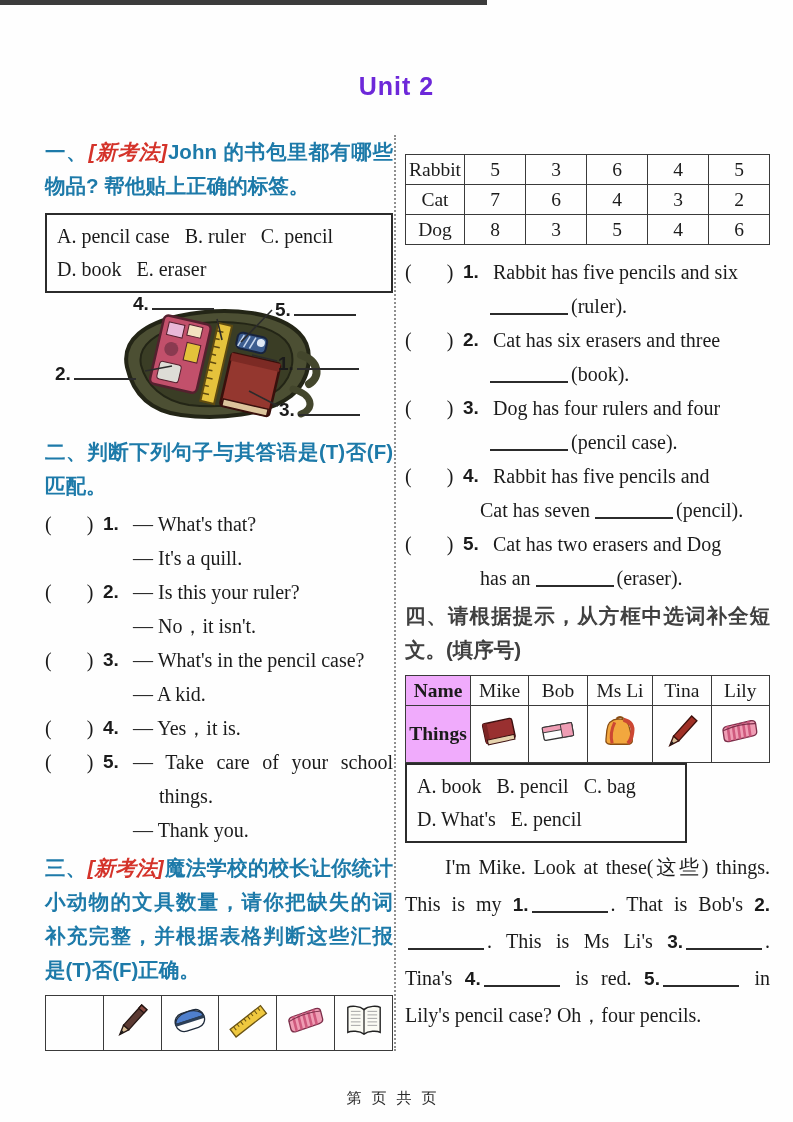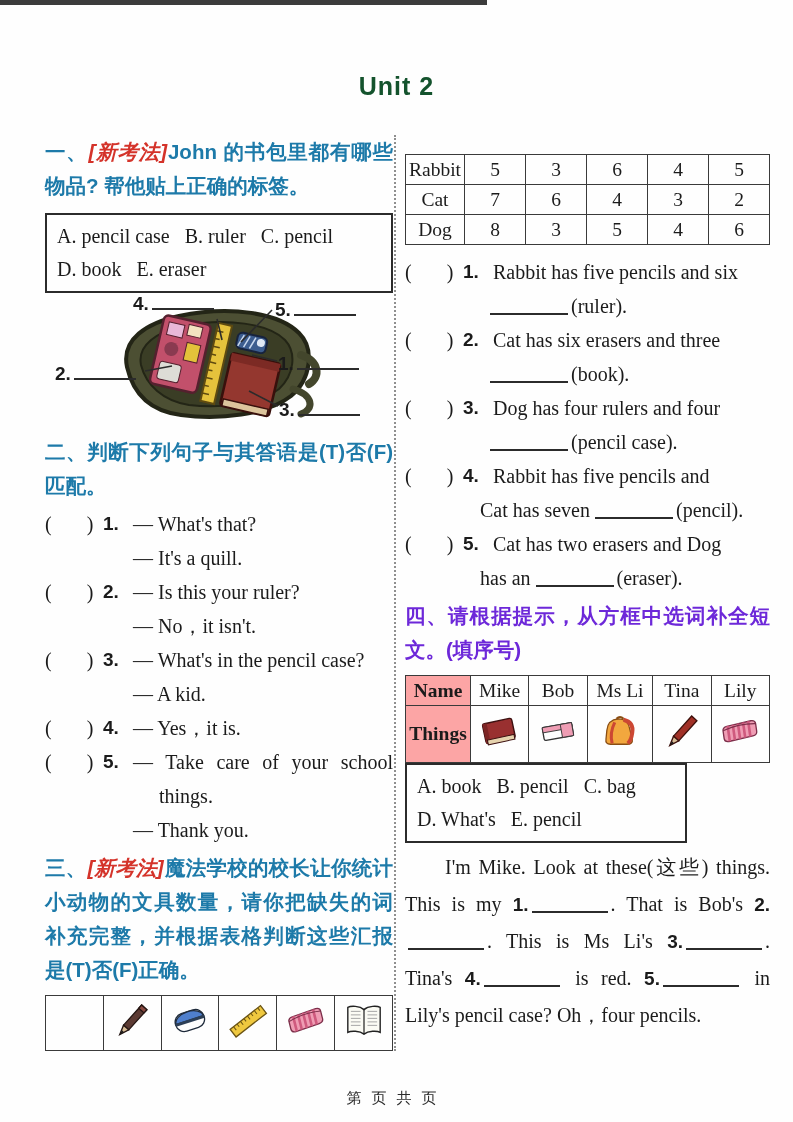--- a/index.html
+++ b/index.html
@@ -46,38 +46,38 @@
   .stats-table{width:100%;margin-top:2px}
   .stats-table td{border:1.6px solid #3a3a3a;text-align:center;font-size:19.5px;height:29px;padding:0}
   .stats-table td.lbl{width:58px}
 
   .icon-table{width:100%;margin-top:8px}
   .icon-table td{border:1.6px solid #3a3a3a;width:16.6%;height:52px;text-align:center;vertical-align:middle;padding:1px}
   .cell-icon{width:42px;height:42px;display:inline-block}
 
   .name-table{width:100%;margin-top:8px}
   .name-table td{border:1.6px solid #3a3a3a;text-align:center;font-size:19.5px;padding:0}
-  .nt-head{background:#fca5a5;font-weight:bold;width:64px;font-family:"Liberation Serif",serif}
+  .nt-head{background:#f0abfc;font-weight:bold;width:64px;font-family:"Liberation Serif",serif}
   .name-row td{height:29px}
   .things-row td{height:56px}
 
   .options-box2{border:2px solid #2b2b2b;padding:5px 10px;font-size:20px;line-height:33px;width:258px}
   .options-box2 div{white-space:pre}
 
   .paragraph{font-size:20px;line-height:37px;text-align:justify;margin:6px 0 0 0;text-indent:2em}
   .cloze-num{font-family:"Liberation Sans",sans-serif;font-size:19px;font-weight:bold}
 
   .footer{position:absolute;bottom:14px;left:0;width:100%;text-align:center;font-size:15px;letter-spacing:10px;color:#2b2b2b}
 </style>
 </head>
 <body>
 
 <div class="top-strip"></div>
 
-<h1 class="page-title" style="color:#14532d">Unit 2</h1>
+<h1 class="page-title" style="color:#6d28d9">Unit 2</h1>
 
 <div class="columns">
 
   <div class="col-left">
 
     <div class="sec-head" style="color:#1d7aa9"><span>一、</span><span class="badge" style="color:#d4332a">[新考法]</span><span>John 的书包里都有哪些物品? 帮他贴上正确的标签。</span></div>
 
     <div class="options-box">
       <div>A. pencil case   B. ruler   C. pencil</div>
       <div>D. book   E. eraser</div>
@@ -279,21 +279,21 @@
       <div>
         <div class="line"><span class="paren">(       )</span><span class="num">4.</span><span>Rabbit has five pencils and</span></div>
         <div style="padding-left:75px"><span>Cat has seven </span><span class="blank rblank"></span><span>(pencil).</span></div>
       </div>
       <div>
         <div class="line"><span class="paren">(       )</span><span class="num">5.</span><span>Cat has two erasers and Dog</span></div>
         <div style="padding-left:75px"><span>has an </span><span class="blank rblank"></span><span>(eraser).</span></div>
       </div>
     </div>
 
-    <div class="sec-head" style="color:#6d28d9;margin-top:4px"><span>四、</span><span>请根据提示，从方框中选词补全短文。(填序号)</span></div>
+    <div class="sec-head" style="color:#404040;margin-top:4px"><span>四、</span><span>请根据提示，从方框中选词补全短文。(填序号)</span></div>
 
     <table class="name-table">
       <tbody>
           <tr class="name-row">
         <td class="nt-head">Name</td>
         <td>Mike</td>
         <td>Bob</td>
         <td>Ms Li</td>
         <td>Tina</td>
         <td>Lily</td>

